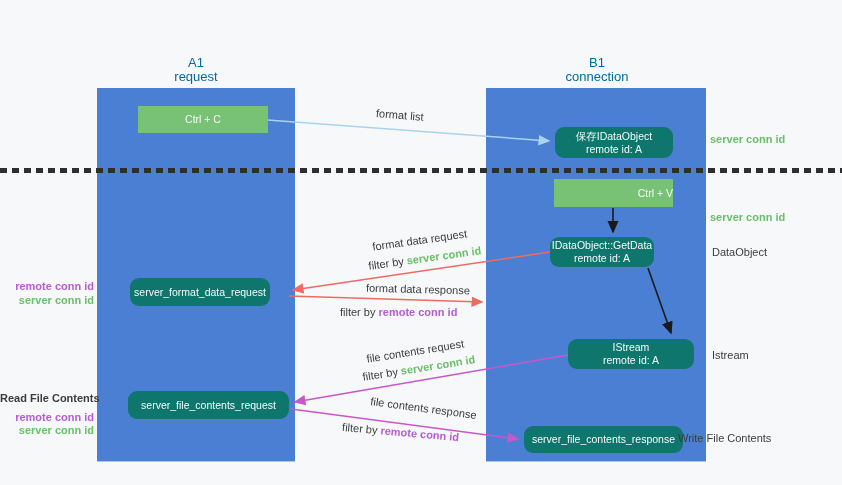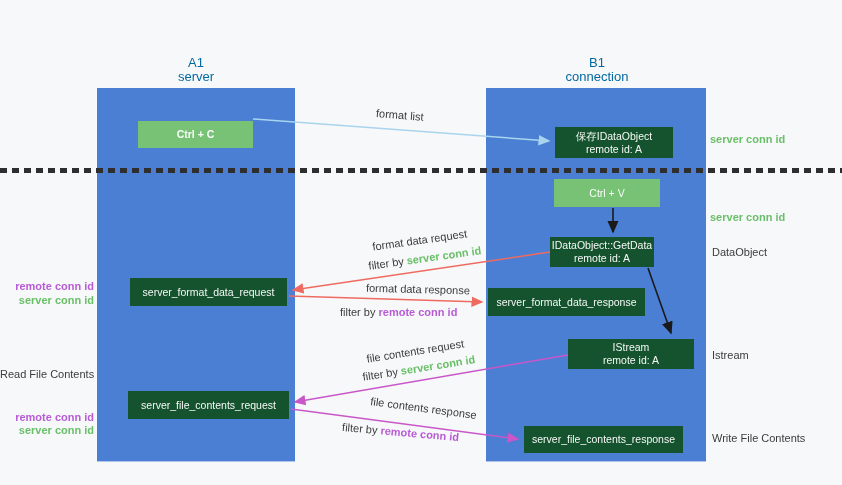--- a/index.html
+++ b/index.html
@@ -20,27 +20,27 @@
   .lifeline{position:absolute;background:#4b7fd3;border-bottom:1px solid rgba(255,255,255,.55);}
   .lifeline.left{left:97px;top:88px;width:198px;height:373px;}
   .lifeline.right{left:486px;top:88px;width:220px;height:373px;}
 
   .dotted{position:absolute;left:0;top:168px;width:842px;height:5px;
     background:repeating-linear-gradient(90deg,#2e2e2e 0 7px,transparent 7px 12px);}
 
   .node{position:absolute;display:flex;flex-direction:column;align-items:center;justify-content:center;
     color:rgba(255,255,255,.96);font-size:10.5px;line-height:13px;text-align:center;box-sizing:border-box;}
   .node.green{background:#77c275;}
-  .node.orange{background:#14532d;}
+  .node.orange{background:#0f766e;border-radius:9px;}
 
-  .n-ctrl-c{left:138px;top:121px;width:115px;height:27px;font-weight:bold;}
+  .n-ctrl-c{left:138px;top:106px;width:130px;height:27px;}
   .n-save{left:555px;top:127px;width:118px;height:31px;}
-  .n-ctrl-v{left:554px;top:179px;width:106px;height:28px;}
+  .n-ctrl-v{left:554px;top:179px;width:119px;height:28px;align-items:flex-end;}
   .n-getdata{left:550px;top:237px;width:104px;height:30px;}
-  .n-fdreq{left:130px;top:278px;width:157px;height:28px;}
+  .n-fdreq{left:130px;top:278px;width:140px;height:28px;}
   .n-fdresp{left:488px;top:288px;width:157px;height:28px;}
   .n-istream{left:568px;top:339px;width:126px;height:30px;}
   .n-fcreq{left:128px;top:391px;width:161px;height:28px;}
   .n-fcresp{left:524px;top:426px;width:159px;height:27px;}
 
   .ann{position:absolute;font-size:11px;color:#3c3c3c;white-space:nowrap;}
   .ann.bold-green{color:#6abf69;font-weight:bold;}
   .ann.bold-purple{color:#b85cd5;font-weight:bold;}
   .ann.right-align{width:94px;text-align:right;left:0;}
 
@@ -51,21 +51,21 @@
   svg.arrows{position:absolute;left:0;top:0;width:842px;height:485px;pointer-events:none;}
 </style>
 </head>
 <body>
 
 <div class="canvas">
 
 
   <div class="col-header left">
     <div>A1</div>
-    <div>server</div>
+    <div>request</div>
   </div>
   <div class="col-header right">
     <div>B1</div>
     <div>connection</div>
   </div>
 
   <div class="lifeline left"></div>
   <div class="lifeline right"></div>
 
   <div class="dotted"></div>
@@ -109,46 +109,43 @@
 
   <div class="node orange n-getdata">
     <div>IDataObject::GetData</div>
     <div>remote id: A</div>
   </div>
 
   <div class="node orange n-fdreq">
     <div>server_format_data_request</div>
   </div>
 
-  <div class="node orange n-fdresp">
-    <div>server_format_data_response</div>
-  </div>
 
   <div class="node orange n-istream">
     <div>IStream</div>
     <div>remote id: A</div>
   </div>
 
   <div class="node orange n-fcreq">
     <div>server_file_contents_request</div>
   </div>
 
   <div class="node orange n-fcresp">
     <div>server_file_contents_response</div>
   </div>
 
   <div class="ann bold-green" style="left:710px;top:133px;">server conn id</div>
   <div class="ann bold-green" style="left:710px;top:211px;">server conn id</div>
   <div class="ann" style="left:712px;top:246px;">DataObject</div>
   <div class="ann" style="left:712px;top:349px;">Istream</div>
-  <div class="ann" style="left:712px;top:432px;">Write File Contents</div>
+  <div class="ann" style="left:678px;top:432px;">Write File Contents</div>
 
   <div class="ann bold-purple right-align" style="top:280px;">remote conn id</div>
   <div class="ann bold-green right-align" style="top:294px;">server conn id</div>
-  <div class="ann right-align" style="top:368px;">Read File Contents</div>
+  <div class="ann right-align" style="top:392px;font-weight:bold;">Read File Contents</div>
   <div class="ann bold-purple right-align" style="top:411px;">remote conn id</div>
   <div class="ann bold-green right-align" style="top:424px;">server conn id</div>
 
   <div class="alabel" style="left:376px;top:109px;transform:rotate(4.5deg);">format list</div>
 
   <div class="alabel" style="left:372px;top:234px;transform:rotate(-8deg);">format data request</div>
   <div class="alabel" style="left:368px;top:252px;transform:rotate(-8deg);">
     <span>filter by </span><span class="key-green">server conn id</span>
   </div>
 

